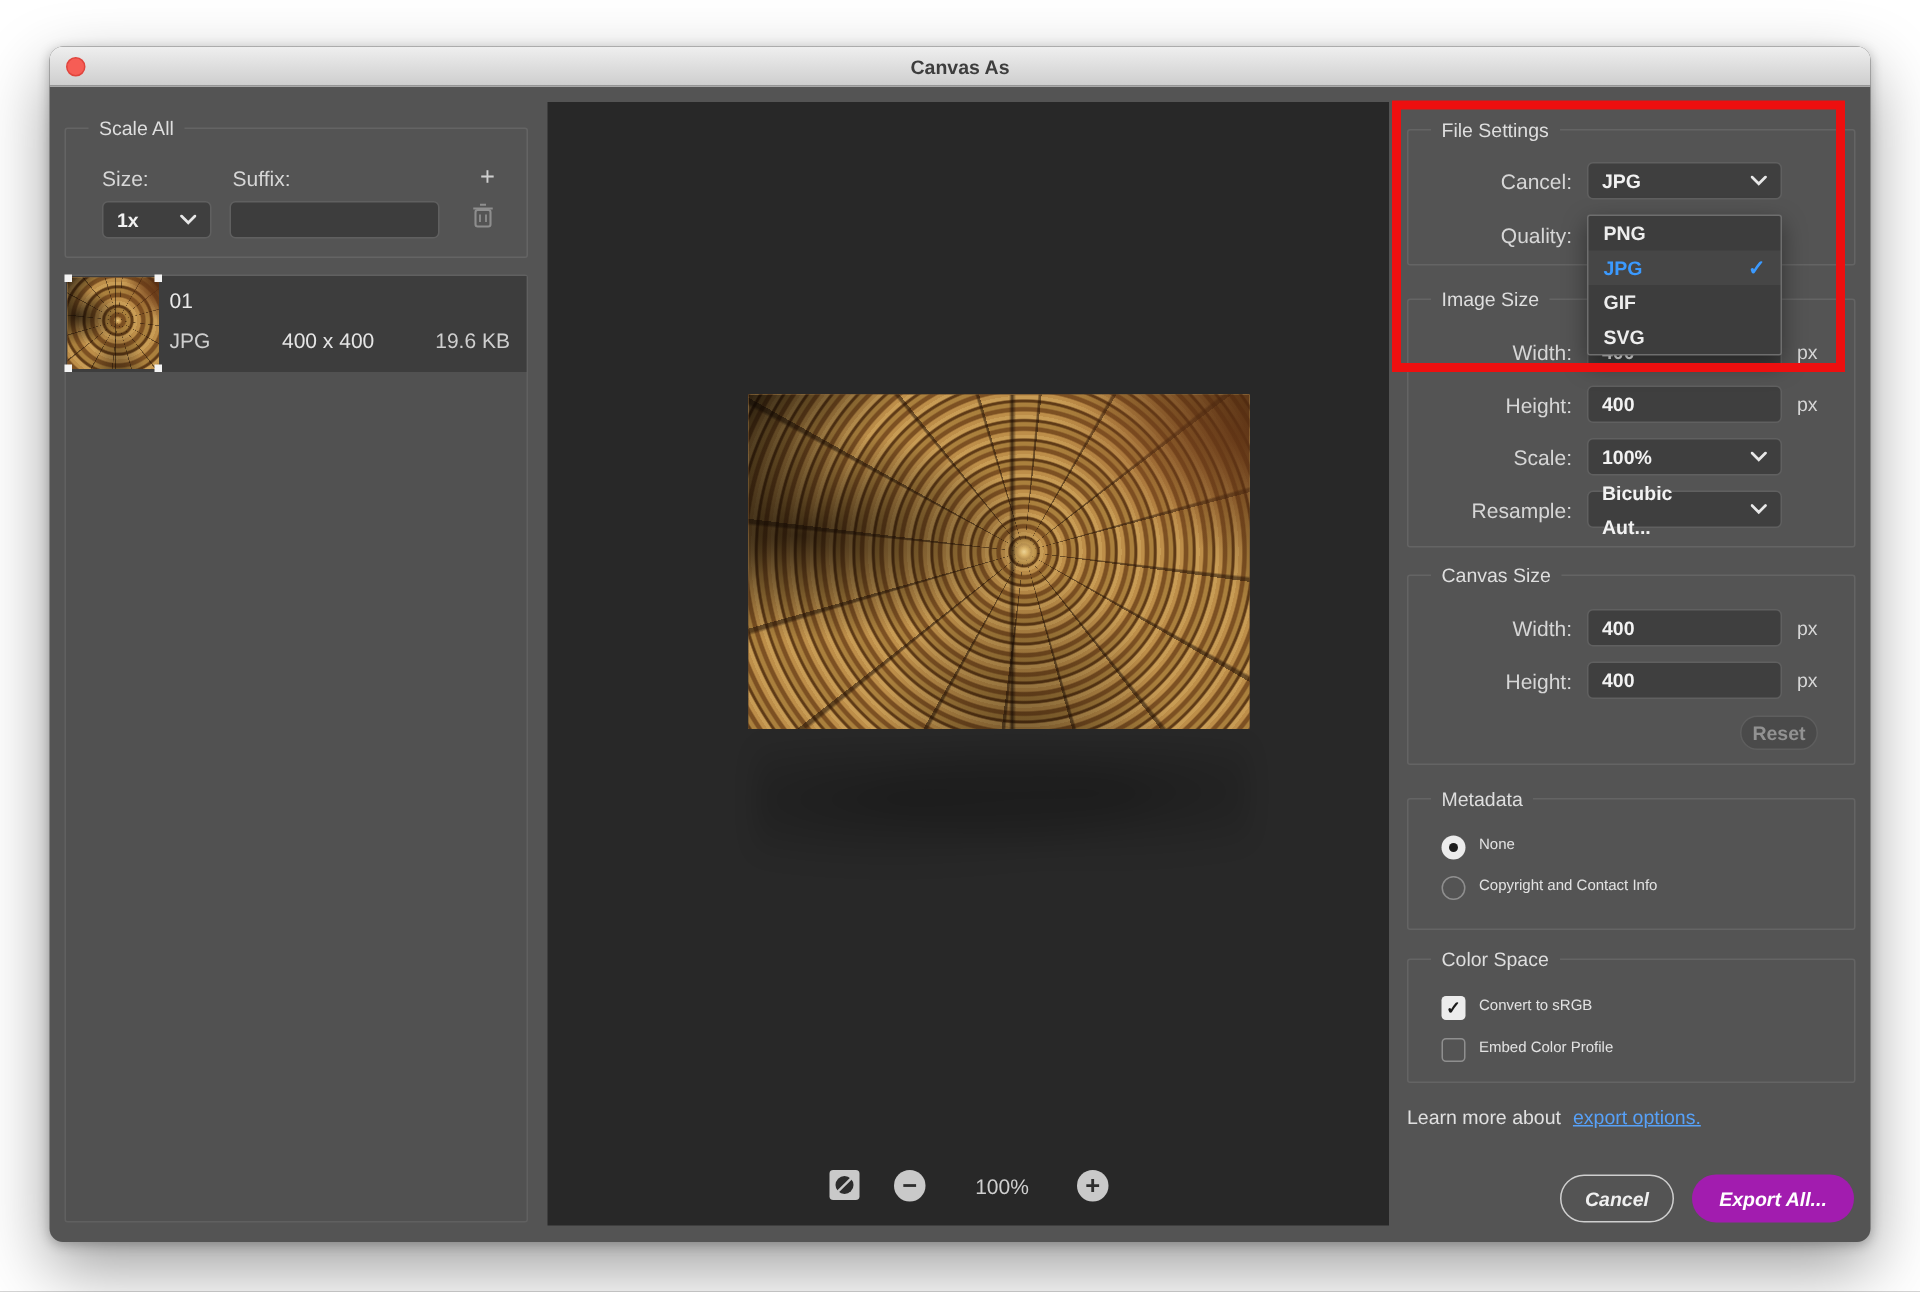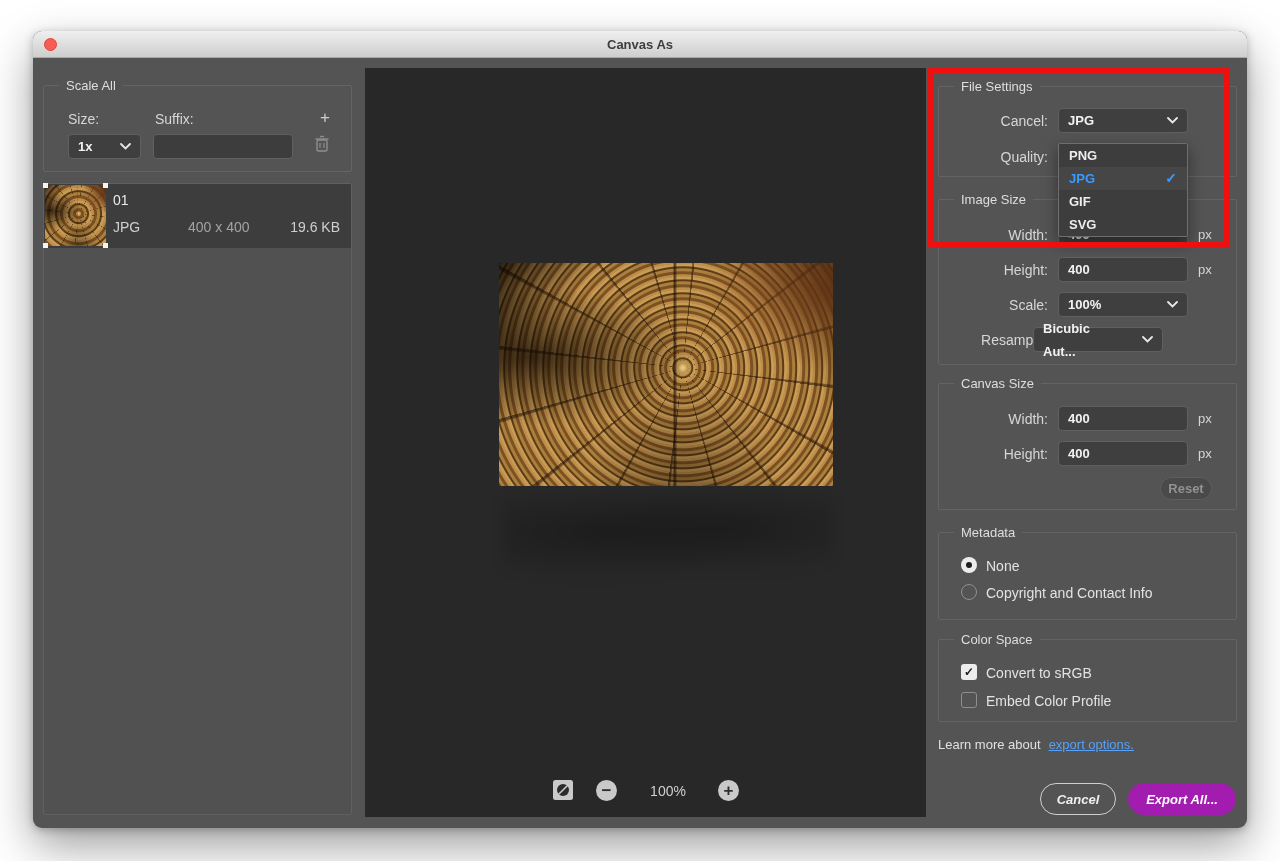--- a/index.html
+++ b/index.html
@@ -76,21 +76,21 @@
       text-align:center; line-height:21px; }
 
   .radio { position:absolute; width:16px; height:16px; border-radius:50%; }
   .radio.on { background:#ececec; }
   .radio.on::after { content:""; position:absolute; left:5px; top:5px; width:6px; height:6px; border-radius:50%; background:#1d1d1d; }
   .radio.off { border:1.5px solid #8f8f8f; }
   .check { position:absolute; width:16px; height:16px; border-radius:3px; font-size:12px; font-weight:700;
       display:flex; align-items:center; justify-content:center; }
   .check.on { background:#ececec; color:#1a1a1a; }
   .check.off { border:1.5px solid #8f8f8f; color:transparent; }
-  .opt-lbl { position:absolute; font-size:14px; color:#e2e2e2; white-space:nowrap; }
+  .opt-lbl { position:absolute; font-size:10px; color:#e2e2e2; white-space:nowrap; }
 
   
   .menu { position:absolute; left:1025px; top:112px; width:130px; background:#3d3d3d;
       border:1px solid #6e6e6e; border-radius:2px; box-shadow:0 6px 16px rgba(0,0,0,.4); z-index:40; }
   .menu-item { height:23px; line-height:23px; padding:0 10px; font-size:13px; font-weight:700; color:#ededed;
       display:flex; justify-content:space-between; align-items:center; }
   .menu-item.selected { color:#3b9aff; background:rgba(255,255,255,.05); }
   .menu-check { color:#3b9aff; font-size:14px; font-weight:700; }
 
   .annotation { position:absolute; left:895px; top:36px; width:302px; height:181px;
@@ -138,21 +138,21 @@
   <div class="filerow">
     <div class="thumb-wrap">
       <div class="wood" style="width:61px;height:61px;"></div>
       <div class="handle" style="left:-2px;top:-2px;"></div>
       <div class="handle" style="right:-2px;top:-2px;"></div>
       <div class="handle" style="left:-2px;bottom:-2px;"></div>
       <div class="handle" style="right:-2px;bottom:-2px;"></div>
     </div>
     <div class="lbl" style="left:69px;top:8px;color:#eaeaea;">01</div>
     <div class="lbl" style="left:69px;top:35px;color:#cfcfcf;">JPG</div>
-    <div class="lbl" style="left:144px;top:35px;color:#a3a3a3;">400 x 400</div>
+    <div class="lbl" style="left:144px;top:35px;color:#e5e5e5;">400 x 400</div>
     <div class="lbl" style="left:229px;top:35px;width:67px;text-align:right;color:#cfcfcf;">19.6 KB</div>
   </div>
 
   <div class="preview"></div>
   <div class="reflection"></div>
   <div class="wood preview-img"></div>
 
   <svg class="fit-btn" width="22" height="22" viewBox="0 0 22 22">
     <rect x="1" y="1" width="20" height="20" rx="2.5" fill="#c9c9c9"></rect>
     <circle cx="11" cy="11" r="6" fill="#2c2c2c"></circle>
@@ -182,21 +182,21 @@
   <input class="field" style="left: 1025px; top: 226px; width: 130px;" value="400">
   <div class="unit px-w" style="top:231px;">px</div>
   <div class="lbl lbl-r" style="left:905px;top:266px;">Scale:</div>
   <div class="selectbox" style="left:1025px;top:261px;width:130px;">
     <span>100%</span>
     <svg class="chev" width="11" height="7" viewBox="0 0 11 7">
         <polyline points="1,1 5.5,5.5 10,1" fill="none" stroke="#e8e8e8" stroke-width="1.8" stroke-linecap="round"></polyline>
       </svg>
   </div>
   <div class="lbl lbl-r" style="left:905px;top:301px;">Resample:</div>
-  <div class="selectbox" style="left:1000px;top:296px;width:130px;gap:21px;">
+  <div class="selectbox" style="left:1025px;top:296px;width:130px;gap:21px;">
     <span>Bicubic Aut...</span>
     <svg class="chev" width="11" height="7" viewBox="0 0 11 7">
         <polyline points="1,1 5.5,5.5 10,1" fill="none" stroke="#e8e8e8" stroke-width="1.8" stroke-linecap="round"></polyline>
       </svg>
   </div>
 
   <div class="groupbox" style="left:905px;top:352px;width:299px;height:127px;"></div>
   <div class="grouptitle" style="left:921px;top:345px;">Canvas Size</div>
   <div class="lbl lbl-r" style="left:905px;top:380px;">Width:</div>
   <input class="field" style="left: 1025px; top: 375px; width: 130px;" value="400">

